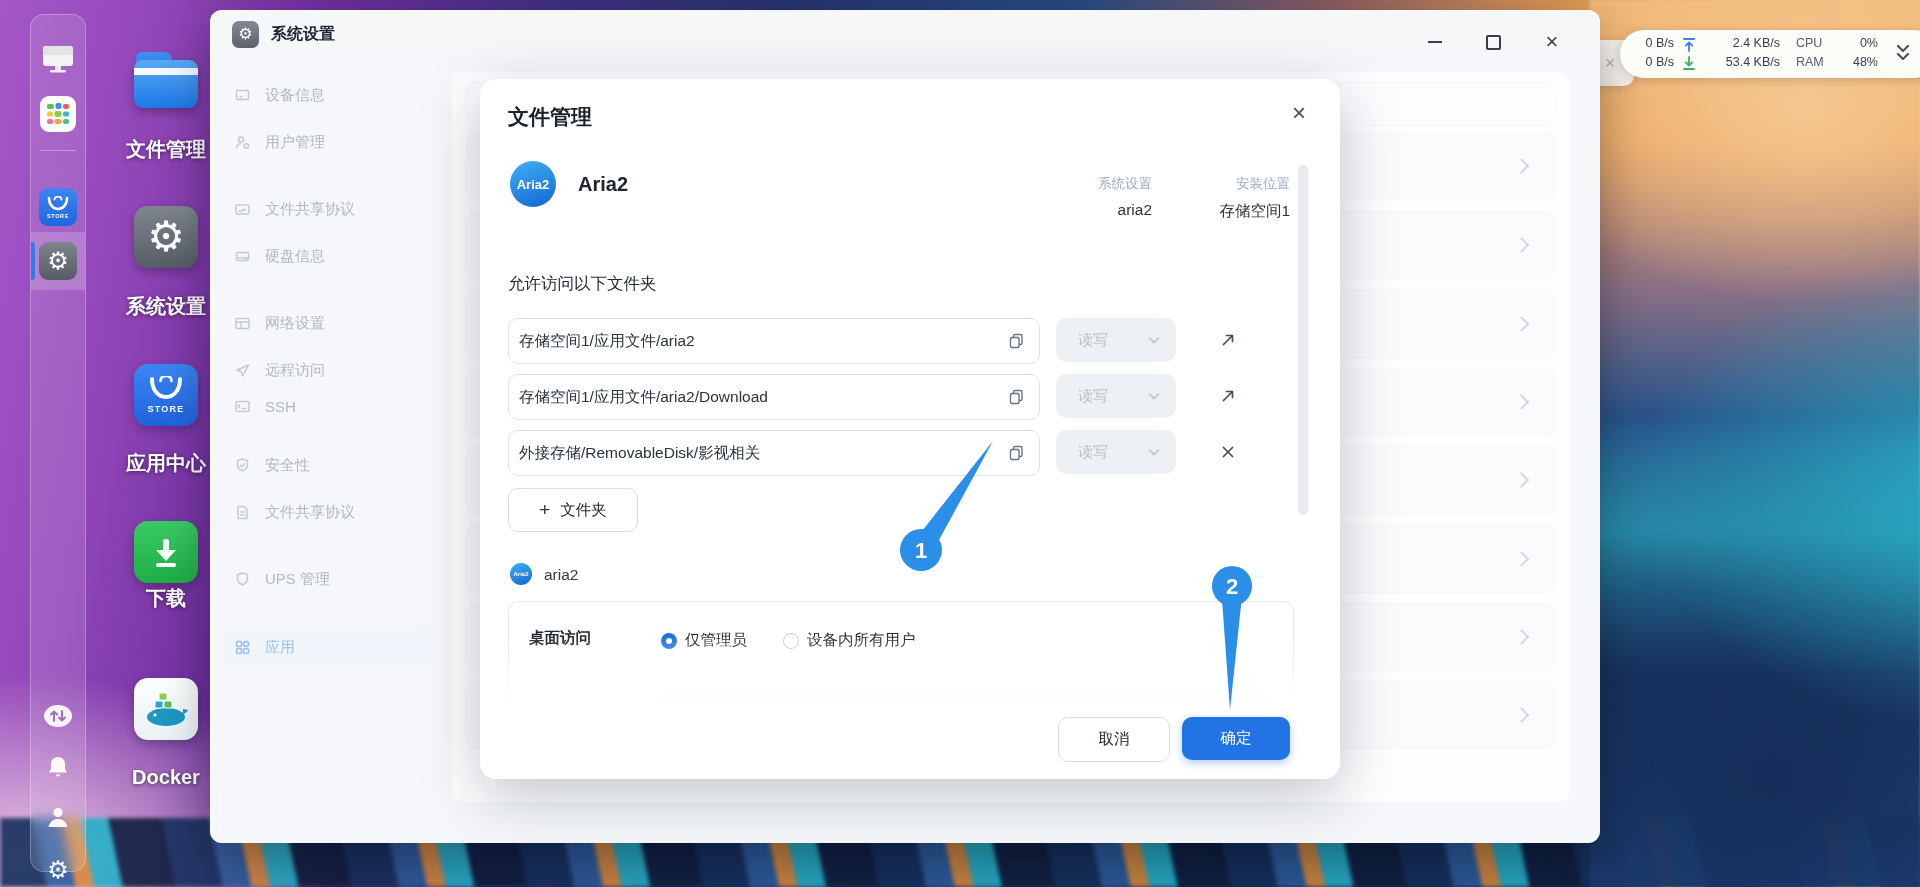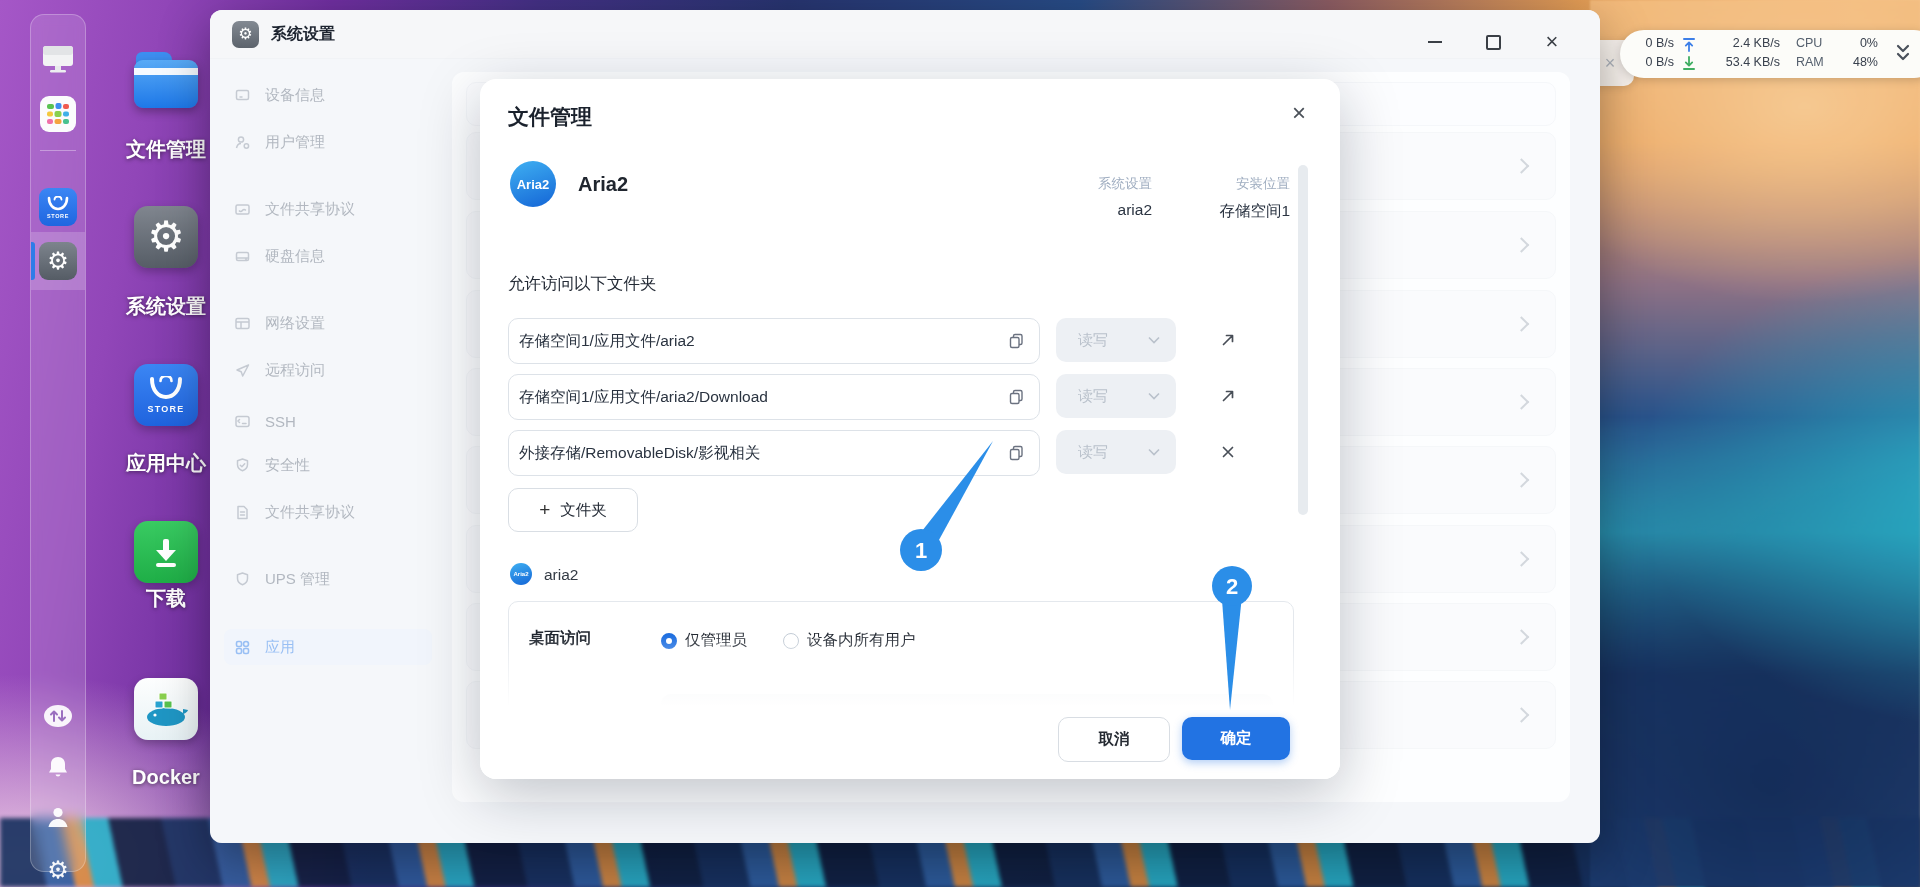--- a/index.html
+++ b/index.html
@@ -92,22 +92,22 @@
     background:#fff;display:flex;align-items:center;justify-content:center;gap:10px;font-size:15.5px;color:#232a35;}
   .addf .pl{font-size:19px;color:#333;line-height:1;margin-top:-2px;}
   .dk-panel{position:absolute;left:28px;top:522px;width:784px;height:150px;border:1px solid #e4e8ed;border-radius:10px;background:#fff;}
   .radio-on{width:16px;height:16px;border-radius:50%;border:5px solid #1f6fe0;background:#fff;box-sizing:border-box;}
   .radio-off{width:16px;height:16px;border-radius:50%;border:1.5px solid #c3ccd6;background:#fff;box-sizing:border-box;}
   .m-fade{position:absolute;left:0;right:0;top:556px;height:84px;
     background:linear-gradient(180deg,rgba(255,255,255,0),#fff 85%);}
   .m-btnbar{position:absolute;left:0;right:0;top:636px;bottom:0;background:#fff;}
   .btn{position:absolute;top:2px;height:43px;border-radius:10px;display:flex;align-items:center;
     justify-content:center;font-size:15.5px;cursor:pointer;}
-  .btn-cancel{left:578px;width:110px;background:#fff;border:1px solid #d8dde3;color:#262b33;font-weight:bold;}
-  .btn-ok{left:702px;width:108px;background:#2273e3;color:#fff;font-weight:bold;box-shadow:0 3px 8px rgba(34,115,227,.35);text-align:right;}
+  .btn-cancel{left:578px;width:110px;background:#fff;border:1px solid #d8dde3;color:#262b33;}
+  .btn-ok{left:702px;width:108px;background:#2273e3;color:#fff;font-weight:normal;box-shadow:0 3px 8px rgba(34,115,227,.35);text-align:right;}
   .scrollbar{position:absolute;left:818px;top:86px;width:10px;height:350px;border-radius:5px;background:#e7ebef;}
   
   .cv-r{width:9px;height:9px;border-right:2px solid #a7aeb8;border-bottom:2px solid #a7aeb8;transform:rotate(-45deg);}
 </style>
 </head>
 <body>
 
 <div id="screen">
 
   <div class="abs wp-base"></div>
@@ -290,21 +290,21 @@
             <path d="M2 7h13M7 7v6.5"></path>
           </svg>
         <span class="side-label">网络设置</span>
       </div>
       <div class="side-item" style="top:360px">
         <svg width="17" height="17" viewBox="0 0 17 17" fill="none" stroke="#8a93a2" stroke-width="1.5" stroke-linejoin="round">
             <path d="M14.5 3L3 8l4.2 1.8L8.7 14z"></path>
           </svg>
         <span class="side-label">远程访问</span>
       </div>
-      <div class="side-item" style="top:411px">
+      <div class="side-item" style="top:396px">
         <svg width="17" height="17" viewBox="0 0 17 17" fill="none" stroke="#8a93a2" stroke-width="1.5" stroke-linecap="round">
             <rect x="2" y="3.5" width="13" height="10" rx="2"></rect>
             <path d="M5.5 6.5L4 8l1.5 1.5M8.5 10.5H12"></path>
           </svg>
         <span class="side-label">SSH</span>
       </div>
       <div class="side-item" style="top:455px">
         <svg width="17" height="17" viewBox="0 0 17 17" fill="none" stroke="#8a93a2" stroke-width="1.5" stroke-linejoin="round">
             <path d="M8.5 2l5 1.8v3.8c0 3-2 5.2-5 6.2-3-1-5-3.2-5-6.2V3.8z"></path>
             <path d="M6.3 8.2l1.6 1.6 2.8-3" stroke-linecap="round"></path>

